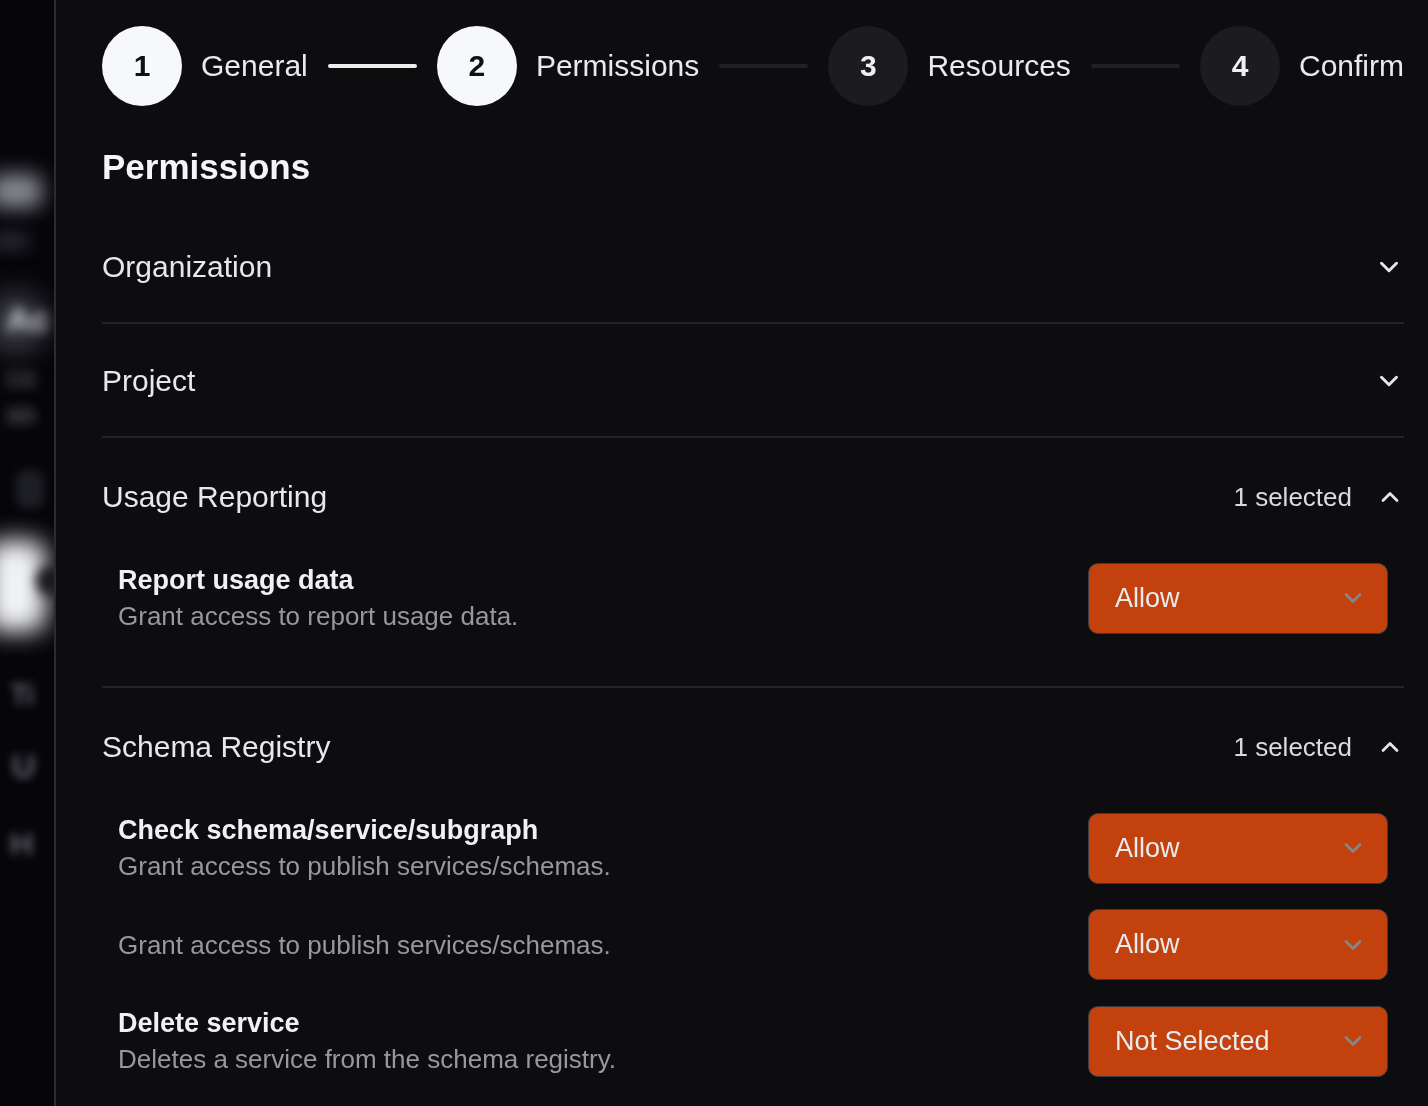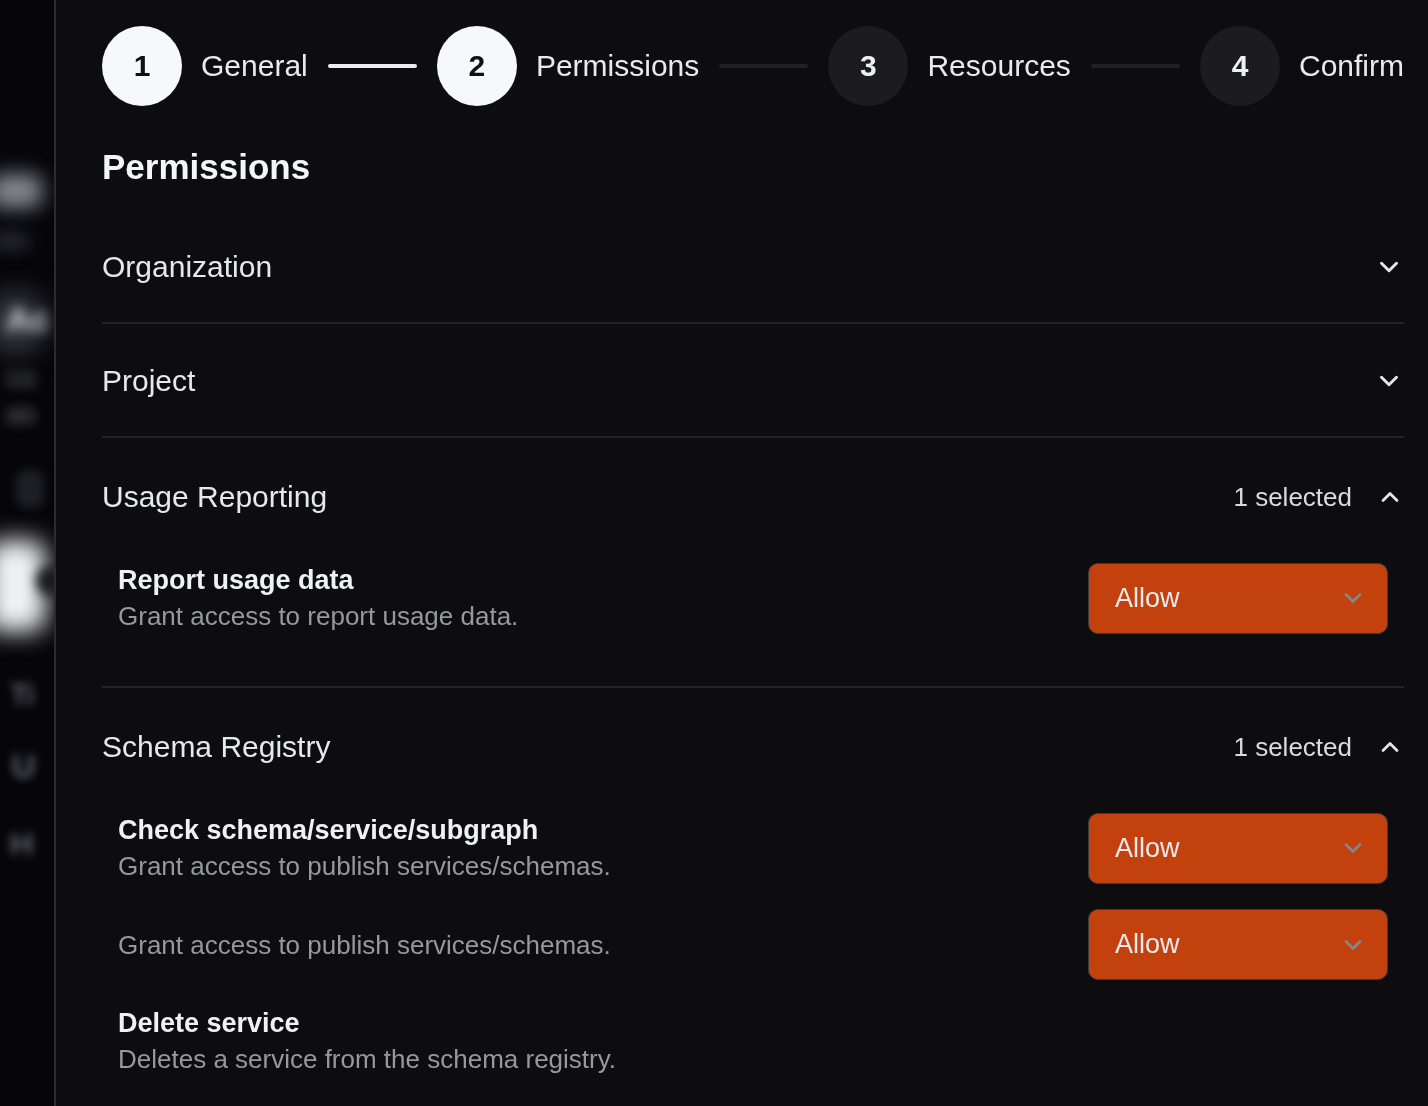--- a/index.html
+++ b/index.html
@@ -204,18 +204,24 @@
             <svg class="chev chev-select" width="28" height="28" viewBox="0 0 24 24" fill="none" stroke="currentColor" stroke-width="2.4" stroke-linecap="round" stroke-linejoin="round">
                 <path d="M6 9l6 6 6-6"></path>
               </svg>
           </div>
         </div>
         <div class="perm-row">
           <div class="perm-text">
             <div class="perm-title">Delete service</div>
             <div class="perm-desc">Deletes a service from the schema registry.</div>
           </div>
+          <div class="select">
+            <span class="select-value">Not Selected</span>
+            <svg class="chev chev-select" width="28" height="28" viewBox="0 0 24 24" fill="none" stroke="currentColor" stroke-width="2.4" stroke-linecap="round" stroke-linejoin="round">
+                <path d="M6 9l6 6 6-6"></path>
+              </svg>
+          </div>
         </div>
       </div>
     </div>
 
   </div>
 </div>
 
 </body></html>

